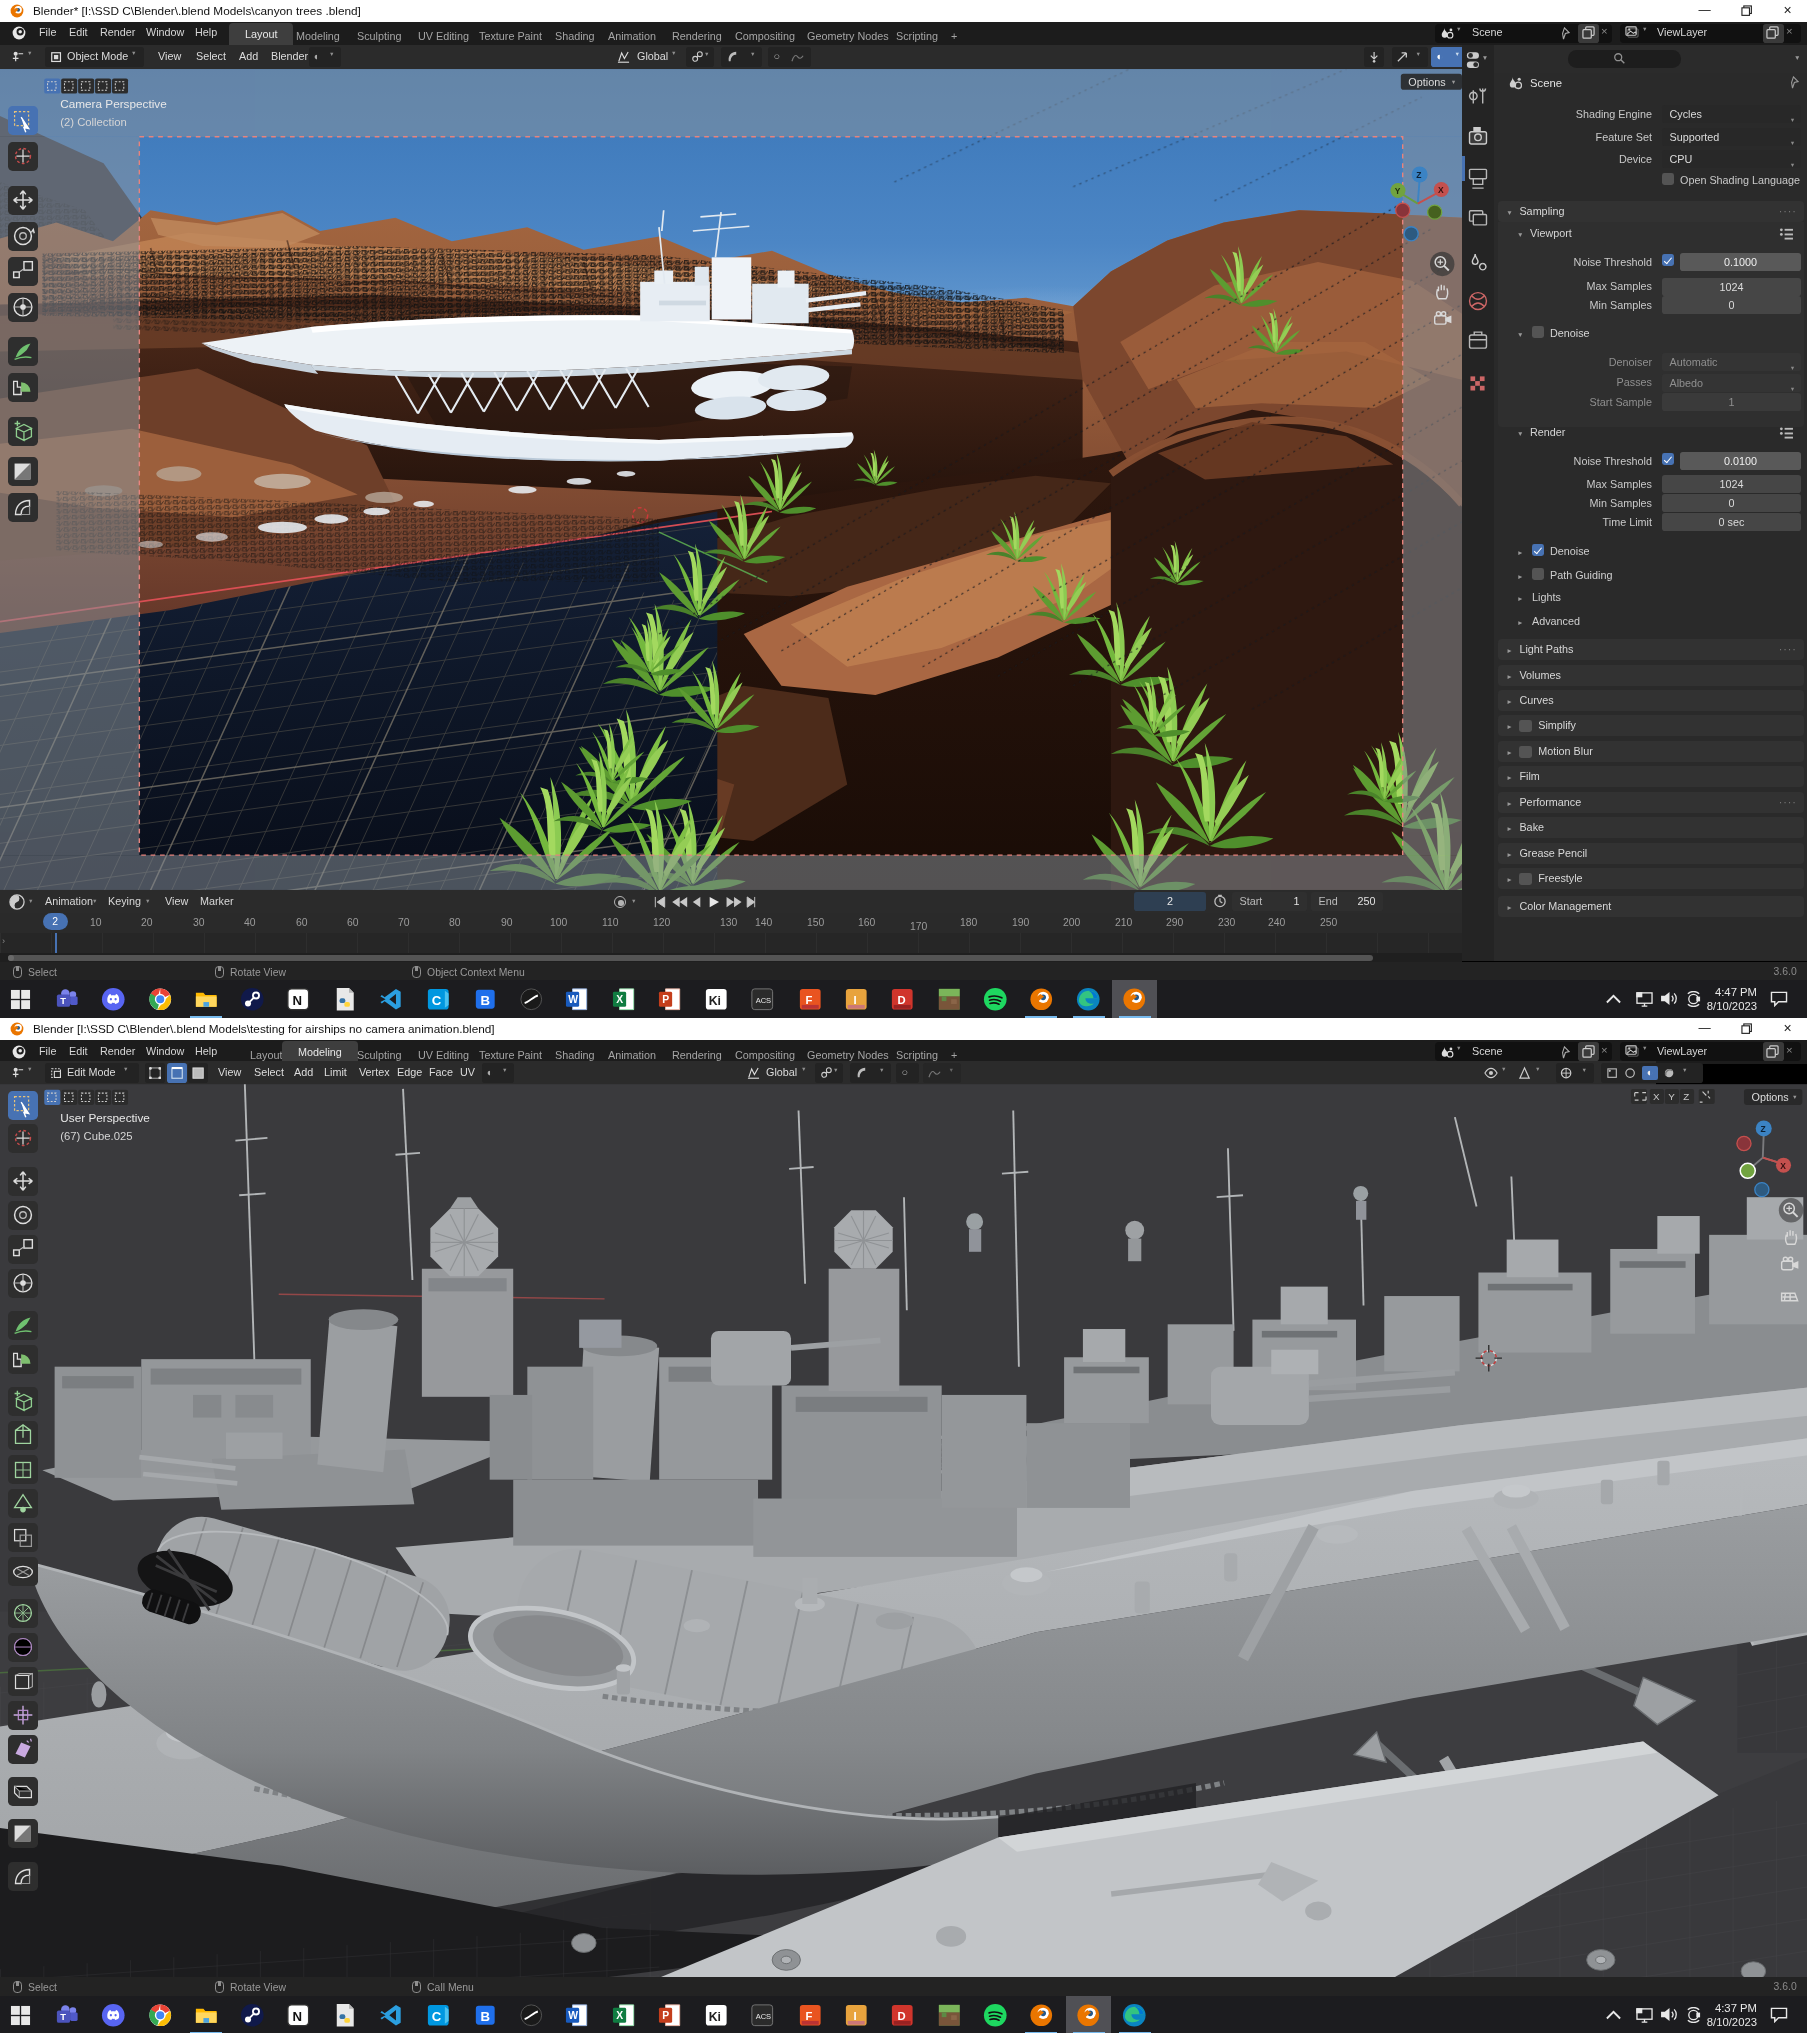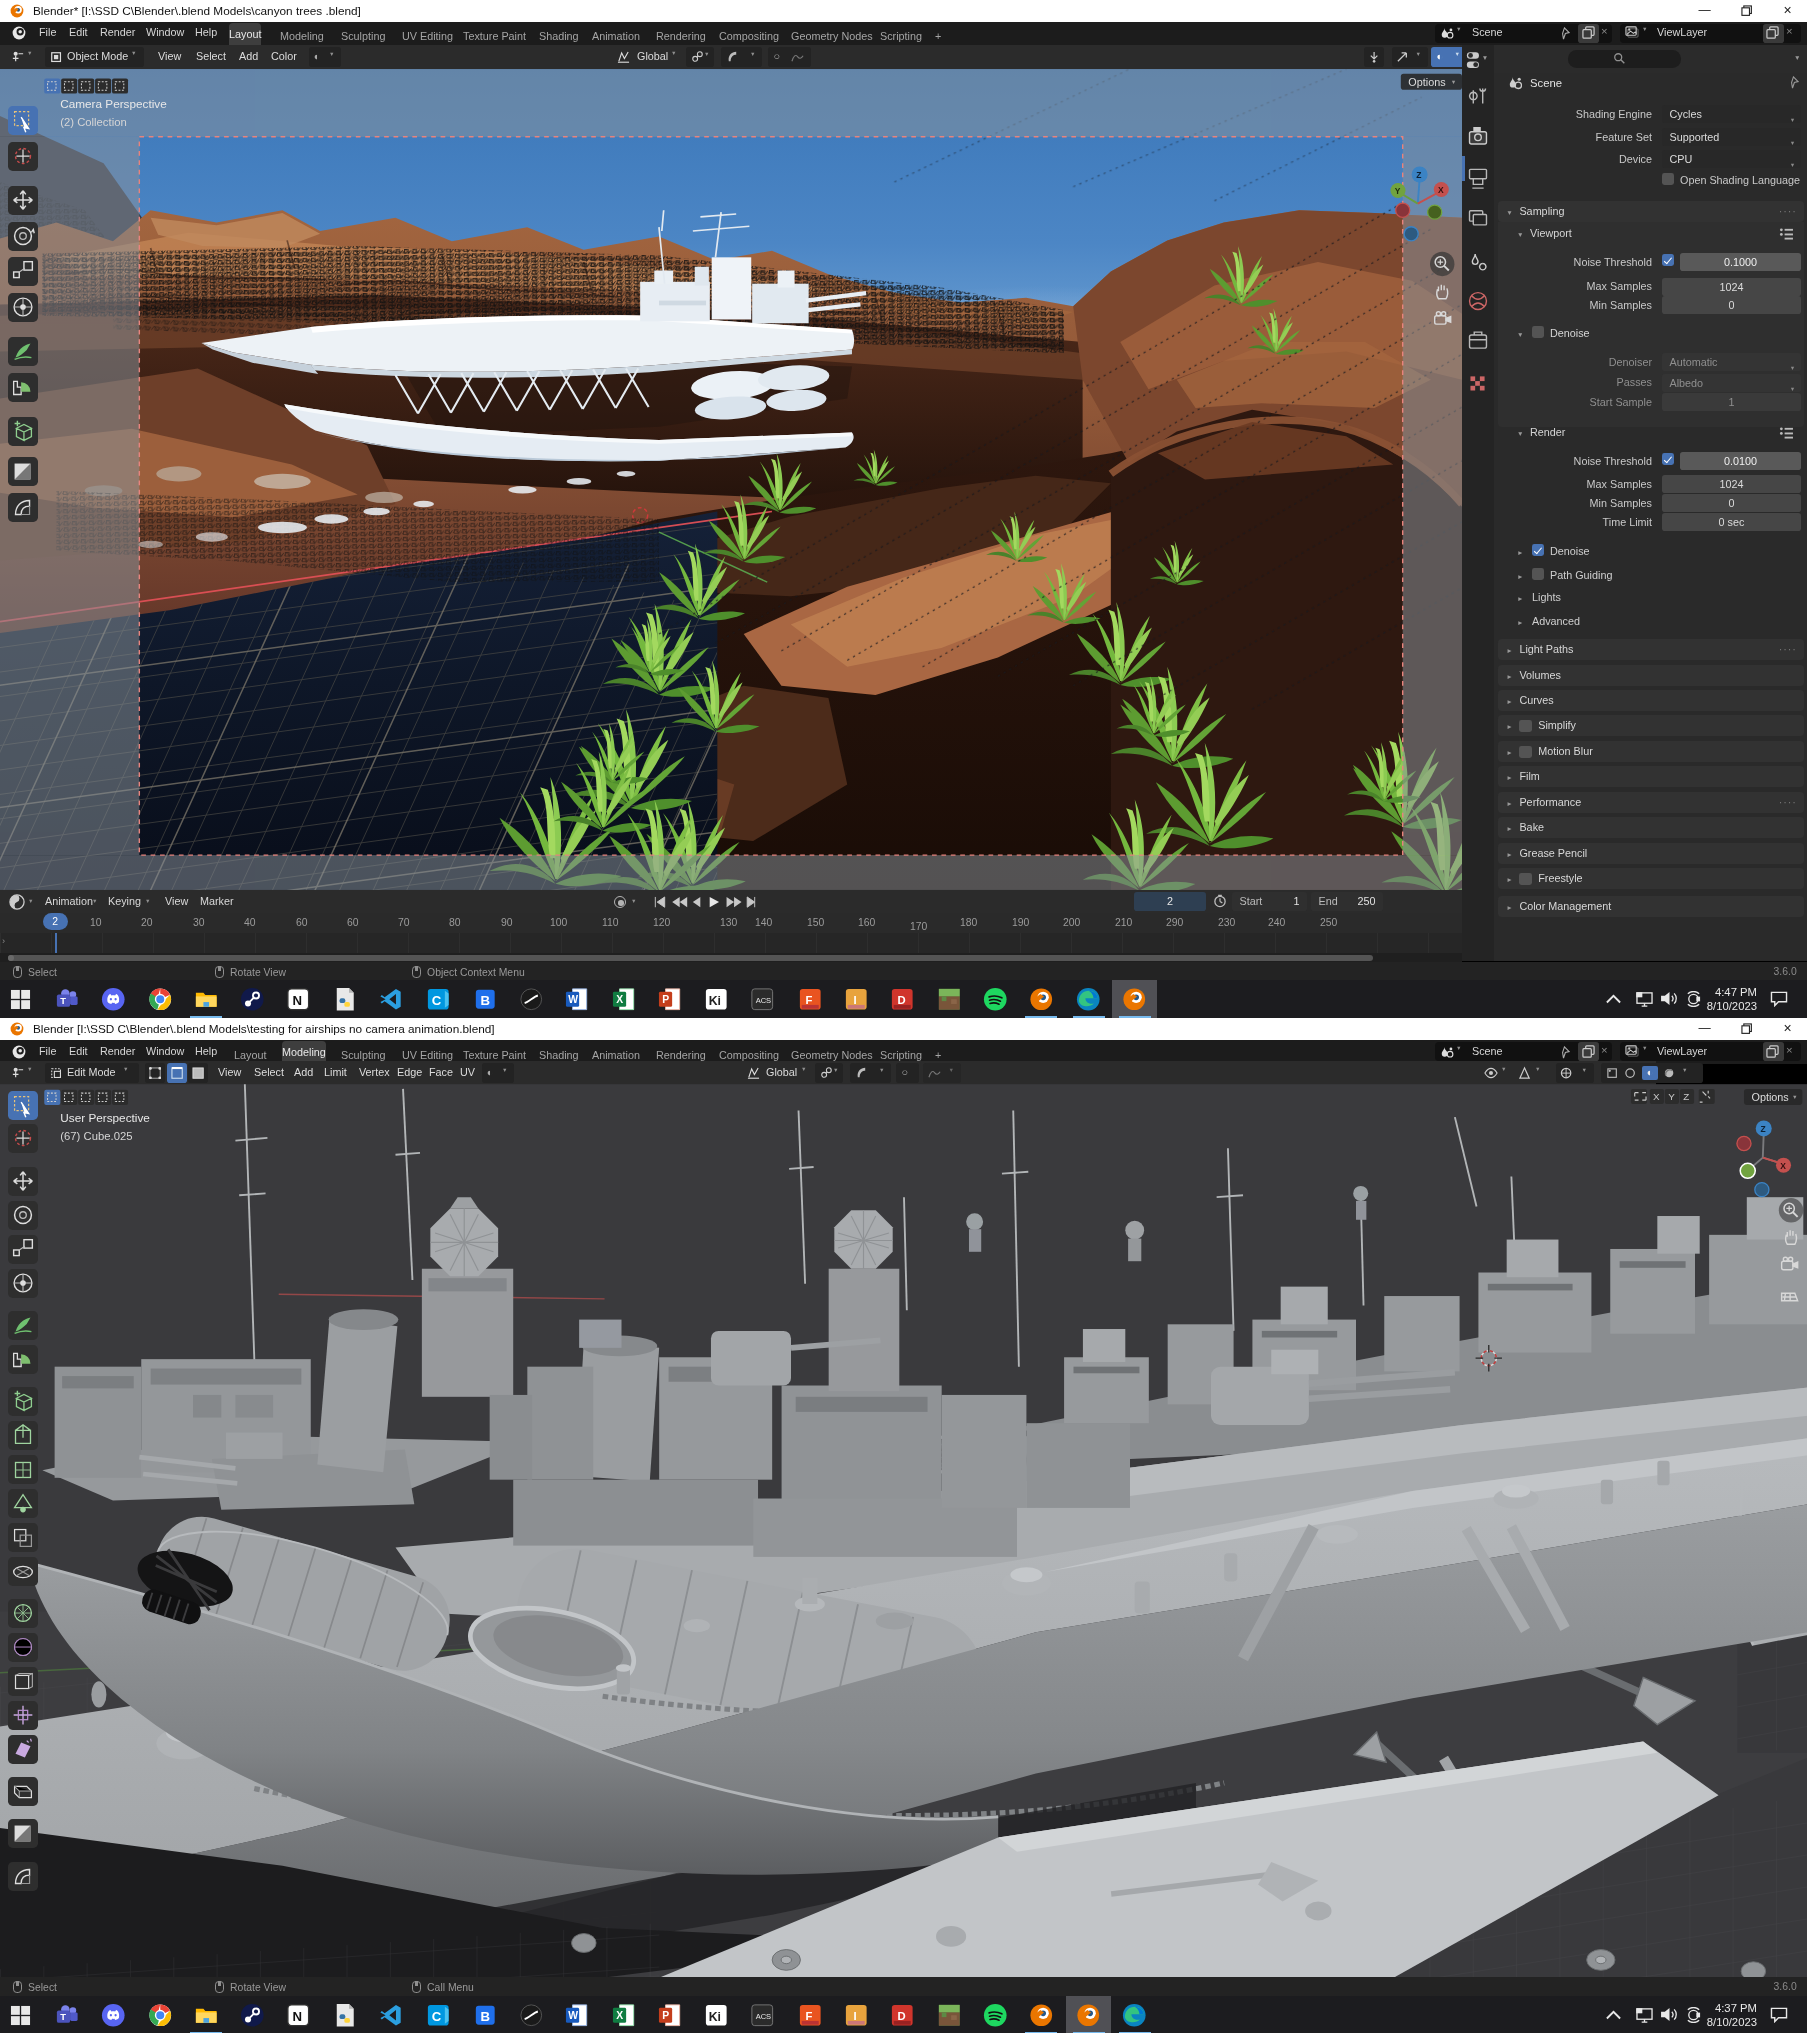--- a/index.html
+++ b/index.html
@@ -3,21 +3,21 @@
 <style>
 *{margin:0;padding:0;box-sizing:border-box}
 html,body{width:1808px;height:2034px;overflow:hidden;background:#000;font-family:"Liberation Sans",sans-serif;-webkit-font-smoothing:antialiased}
 .abs{position:absolute}
 .titlebar{left:0;width:1808px;height:21.7px;background:#fff;color:#111;font-size:11.8px}
 .titlebar .tt{position:absolute;left:33px;top:3.8px;white-space:nowrap}
 .blogo{position:absolute;left:9.4px;top:2.8px;width:16px;height:16px}
 .wbtn{position:absolute;top:0;height:21.7px;width:41px;color:#222;text-align:center;font-size:12.2px;line-height:20px}
 .menubar{left:0;width:1808px;height:23.5px;background:#1c1c1c;color:#d6d6d6;font-size:10.8px}
 .menubar span{position:absolute;top:4.7px}
-.tab{position:absolute;top:1.9px;height:21.7px;line-height:21.7px;padding:0 0;color:#a5a5a5;border-radius:3.8px 3.8px 0 0}
+.tab{position:absolute;top:1.9px;height:21.7px;line-height:21.7px;padding:0 16px;color:#a5a5a5;border-radius:3.8px 3.8px 0 0}
 .tab.on{background:#3e3e3e;color:#e8e8e8}
 .hdr{left:0;height:23.5px;background:#2b2b2b;color:#dcdcdc;font-size:10.8px}
 .hdr span{position:absolute;top:4.7px}
 .wid{position:absolute;background:#232323;border-radius:2.8px;color:#e0e0e0}
 .phead{position:absolute;left:3.8px;right:3.8px;height:21px;background:#323232;border-radius:3.8px;color:#d8d8d8;font-size:10.8px;line-height:21px}
 .chk{position:absolute;width:12.2px;height:12.2px;border-radius:2.4px;background:#545454}
 .chk.on{background:#4772b3}
 .chk.on:after{content:"";position:absolute;left:4px;top:1.7px;width:3.3px;height:6.6px;border:solid #fff;border-width:0 1.7px 1.7px 0;transform:rotate(40deg)}
 .tbtn{position:absolute;left:7.5px;width:30px;height:29px;background:#2e2e2e;border-radius:4.7px}
 .tbtn.on{background:#4772b3}
@@ -117,21 +117,21 @@
 <div class="wid" style="left:45px;top:1.9px;width:99px;height:20px"></div>
 <svg style="position:absolute;left:50px;top:5.6px" width="12.2" height="12.2" viewBox="0 0 14 14">
       <rect x="2" y="2" width="10" height="10" fill="none" stroke="#ddd" stroke-width="1.4"></rect>
       <rect x="4.5" y="4.5" width="5" height="5" fill="#ddd"></rect>
     </svg>
 <span style="left:67px">Object Mode</span>
     <span class="car" style="left:131px">▼</span>
 <span style="left:158px">View</span>
     <span style="left:196px">Select</span>
     <span style="left:239px">Add</span>
-    <span style="left:271px">Color</span>
+    <span style="left:271px">Blender</span>
 <div class="wid" style="left:309px;top:1.9px;width:32px;height:20px">
       <span style="position:absolute;left:4.7px;top:2.8px;color:#aaa">◐</span>
       <span class="car" style="position:absolute;left:20px;top:3.8px">▼</span>
     </div>
 <svg style="position:absolute;left:617px;top:5.6px" width="13" height="12.2" viewBox="0 0 14 13">
       <path d="M2 11 L5 2 L8 8 L12 1" fill="none" stroke="#ddd" stroke-width="1.2"></path>
       <path d="M1 12 L13 12" stroke="#ddd" stroke-width="1.2"></path>
     </svg>
 <span style="left:637px">Global</span>
     <span class="car" style="left:671px">▼</span>

